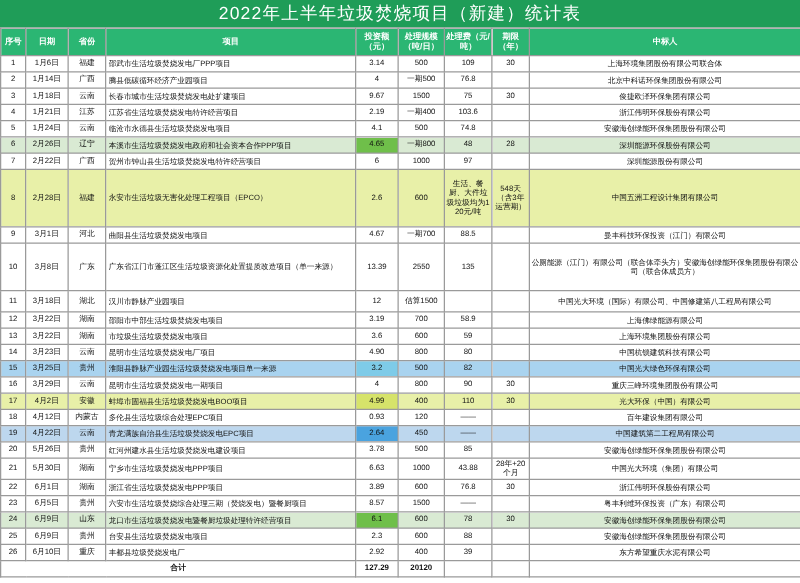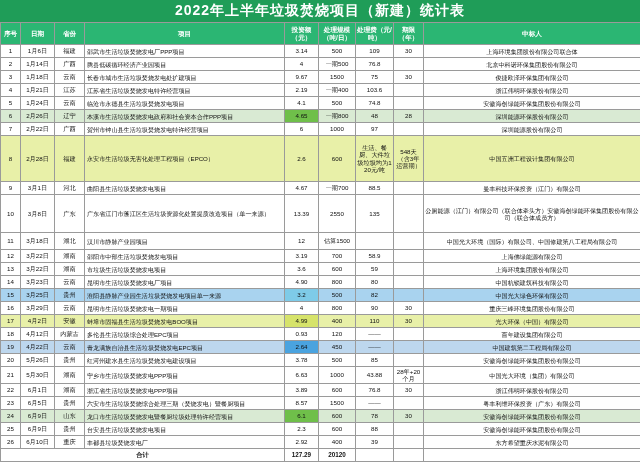--- a/index.html
+++ b/index.html
@@ -16,21 +16,21 @@
     overflow: hidden;
   }
   .title-bar {
     height: 22px;
     background: #1f9d58;
     color: #ffffff;
     display: flex;
     align-items: center;
     justify-content: center;
     font-size: 14px;
-    font-weight: bold;
+    font-weight: normal;
     letter-spacing: 1px;
   }
   table {
     border-collapse: collapse;
     width: 640px;
     table-layout: fixed;
   }
   th, td {
     border: 1px solid #9a9a9a;
     font-size: 6.2px;

